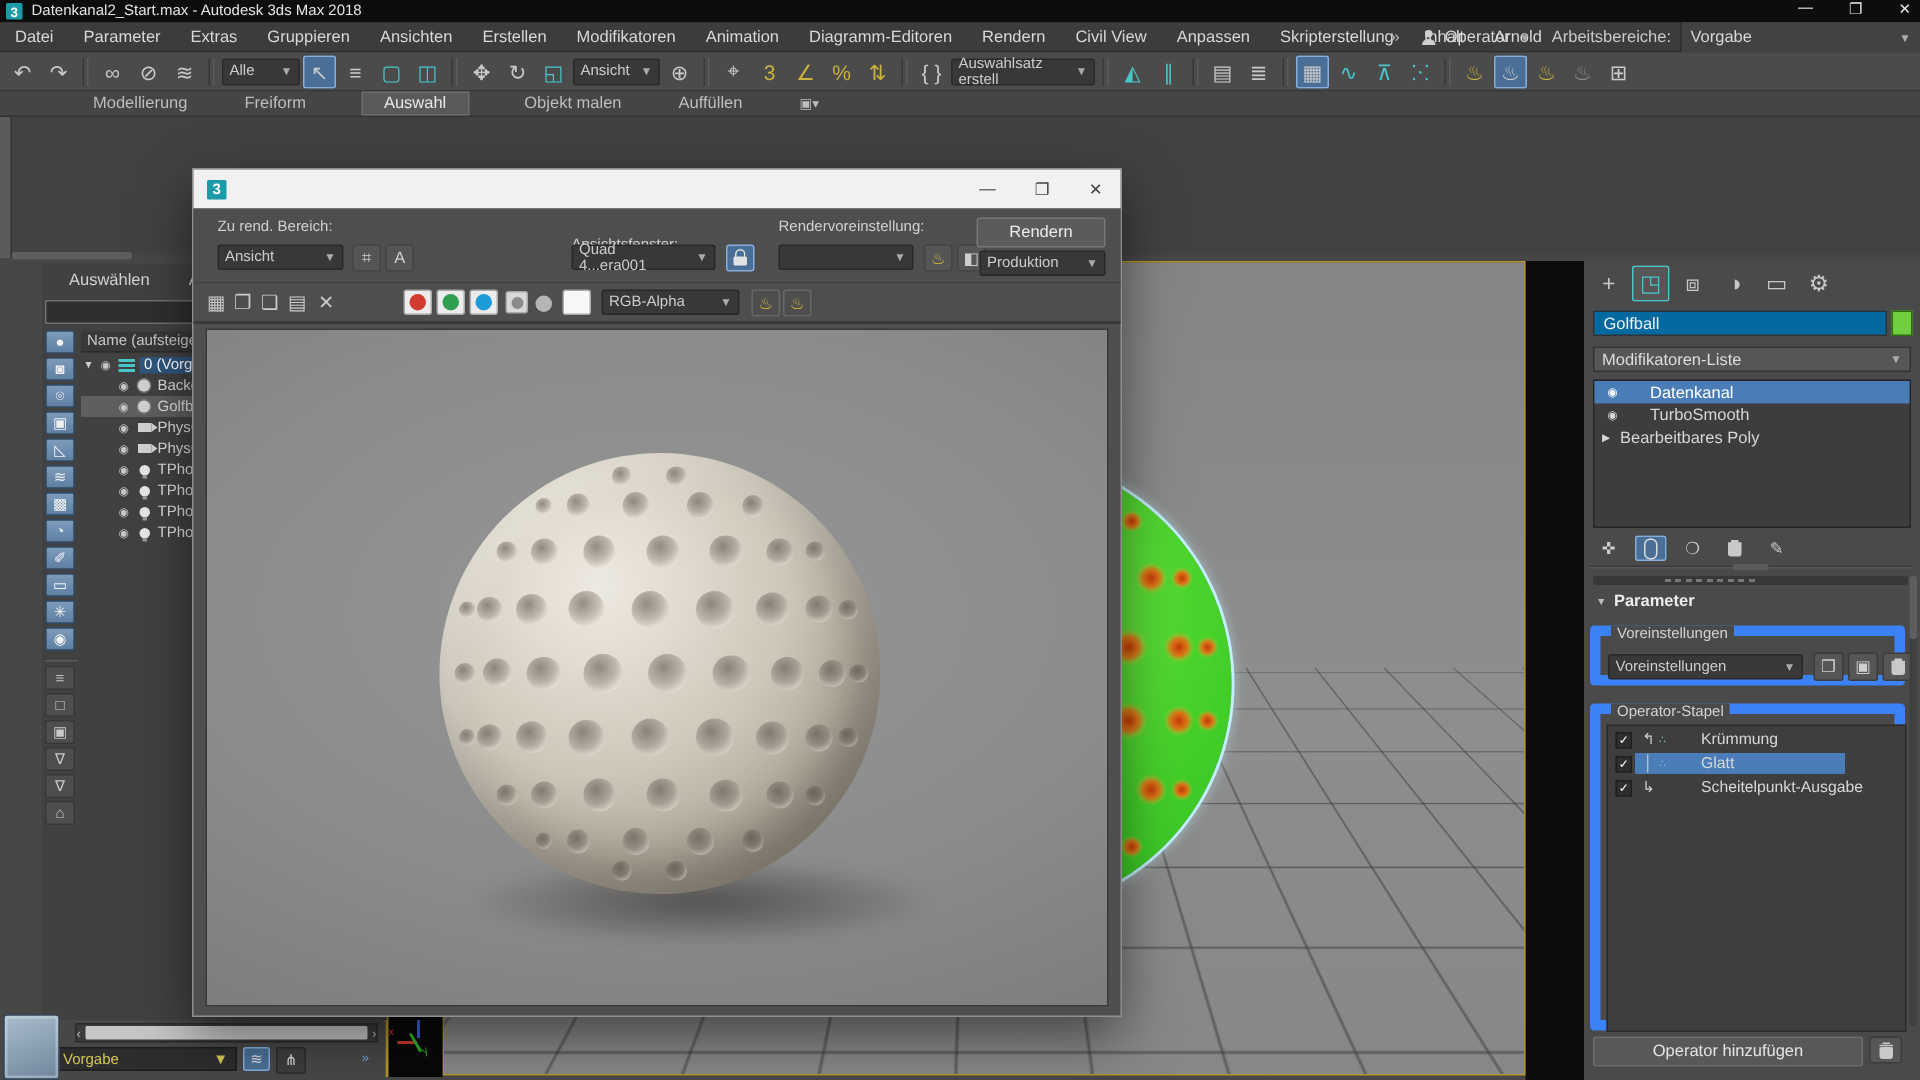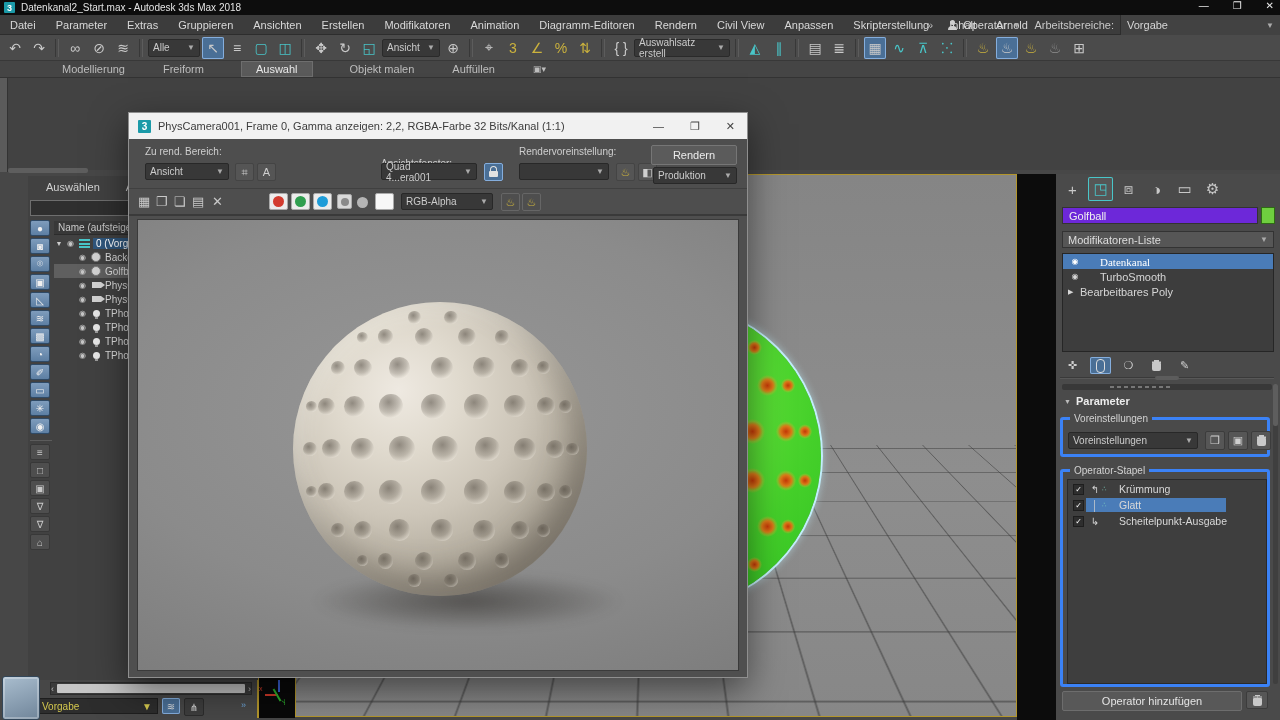--- a/index.html
+++ b/index.html
@@ -103,51 +103,51 @@
   #ball{position:absolute;left:155px;top:82px;width:294px;height:294px;border-radius:50%;overflow:hidden;
     background:radial-gradient(circle at 36% 30%,#eee9e1 0%,#e0dace 22%,#cdc6b9 45%,#b2ab9d 65%,#958e81 82%,#7b7569 95%,#716b60 100%);
     box-shadow:inset -14px -20px 32px rgba(55,50,44,.35),inset 7px 9px 20px rgba(255,255,250,.3)}
   .dimp{position:absolute;border-radius:50%;
     background:radial-gradient(circle at 40% 34%,rgba(76,69,60,.55) 0%,rgba(104,97,87,.30) 48%,rgba(255,250,240,.38) 80%,rgba(255,255,255,0) 96%)}
   
   #cmdpanel{left:1056px;top:174px;width:224px;height:546px;background:#4a4a4a;z-index:2;font-size:11px}
   #cptabs{position:absolute;left:4px;top:3px;display:flex;gap:3px}
   .cptab{width:25px;height:24px;display:flex;align-items:center;justify-content:center;font-size:15px;color:#c8c8c8;border-radius:2px}
   .cptab.active{background:#565656;color:#49c6c9;box-shadow:0 0 0 1px #49c6c9 inset}
-  #objname{position:absolute;left:6px;top:33px;width:196px;height:17px;background:#6d28d9;border:1px solid #333;color:#efefef;display:flex;align-items:center;padding-left:6px;box-sizing:border-box}
+  #objname{position:absolute;left:6px;top:33px;width:196px;height:17px;background:#0369a1;border:1px solid #333;color:#efefef;display:flex;align-items:center;padding-left:6px;box-sizing:border-box}
   #objcolor{position:absolute;left:205px;top:33px;width:14px;height:17px;border:1px solid #2e6b14;box-sizing:border-box}
   #modlist{position:absolute;left:6px;top:57px;width:212px;height:17px;background:#565656;border:1px solid #333;display:flex;align-items:center;justify-content:space-between;padding:0 5px;box-sizing:border-box;color:#ddd}
   #stackbox{position:absolute;left:6px;top:79px;width:212px;height:99px;background:#3d3d3d;border:1px solid #262626;box-sizing:border-box}
   .stkrow{height:15px;display:flex;align-items:center;color:#d6d6d6;font-size:11px}
   .stkrow.sel{background:#4a7cb8;color:#fff}
   .stkeye{width:14px;margin-left:5px;font-size:8px;text-align:center}
   .stkexp{width:10px;margin-left:5px;font-size:7px}
   #stktools{position:absolute;left:6px;top:183px;display:flex;gap:7px;align-items:center}
   .stool{width:21px;height:17px;display:flex;align-items:center;justify-content:center;font-size:11px;color:#ccc;border-radius:2px}
   .stool.act{background:#4a6f96;box-shadow:0 0 0 1px #85aedd inset}
   .capsule{width:7px;height:12px;border:1.5px solid #ddd;border-radius:4px}
   #cpsplit{position:absolute;left:4px;top:203px;width:214px;border-top:1px solid #3a3a3a;border-bottom:1px solid #585858}
   #cpsplit:after{content:"";position:absolute;left:95px;top:-2px;width:24px;height:4px;background:#5c5c5c;border-radius:2px}
   #sliver{position:absolute;left:6px;top:210px;width:210px;height:6px;background:#383838;border-radius:2px;overflow:hidden}
   #sliver:after{content:"";position:absolute;left:48px;top:2px;width:60px;height:2px;background:repeating-linear-gradient(90deg,#777 0 4px,transparent 4px 7px)}
   #paramhdr{position:absolute;left:8px;top:221px;color:#ececec;font-weight:bold;display:flex;align-items:center;gap:5px}
   #paramhdr .car{font-size:7px;color:#bbb}
-  .group{position:absolute;left:4px;width:210px;border:3px solid #3b82f6;border-radius:3px;box-sizing:border-box}
+  .group{position:absolute;left:4px;width:210px;border:7px solid #3b82f6;border-radius:3px;box-sizing:border-box}
   .glabel{position:absolute;top:-7px;left:7px;background:#4a4a4a;padding:0 4px;font-size:10px;color:#d2d2d2}
   #grp1{top:243px;height:40px}
   #grp1 .rwdd{left:5px;top:12px;width:130px}
   .gbtn{position:absolute;top:11px;width:20px;height:19px;background:#565656;border:1px solid #3c3c3c;border-radius:2px;display:flex;align-items:center;justify-content:center;color:#cfcfcf;font-size:11px;box-sizing:border-box}
   #grp2{top:295px;height:218px}
   #oplist{position:absolute;left:4px;top:7px;width:200px;height:205px;background:#3e3e3e;border:1px solid #2a2a2a;box-sizing:border-box}
   .oprow{position:relative;height:14px;display:flex;align-items:center;font-size:10.5px;color:#d8d8d8;margin-top:2px}
   .opsel{position:absolute;left:18px;top:0;height:14px;width:140px;background:#4a7cb8}
   .cb{width:11px;height:11px;background:#2e2e2e;border:1px solid #1e1e1e;margin-left:5px;display:flex;align-items:center;justify-content:center;color:#fff;font-size:8px;box-sizing:border-box}
   .opico{width:14px;text-align:center;font-size:10px;color:#cfcfcf;position:relative;z-index:1;margin-left:4px}
   .opdots{color:#7fd3c0;font-size:7px;width:10px;position:relative;z-index:1}
-  .oplab{position:relative;z-index:1;margin-left:7px}
+  .oplab{position:relative;z-index:1;margin-left:18px}
   #addop{position:absolute;left:6px;top:517px;width:178px;height:18px;background:#585858;border:1px solid #6d6d6d;border-radius:2px;color:#e4e4e4;display:flex;align-items:center;justify-content:center}
   #opdel{position:absolute;left:190px;top:517px;width:22px;height:18px;background:#565656;border:1px solid #3c3c3c;border-radius:2px;display:flex;align-items:center;justify-content:center;box-sizing:border-box}
   #cpscroll{position:absolute;left:217px;top:210px;width:5px;height:300px;background:#3f3f3f;border-radius:2px}
   #cpscroll:after{content:"";position:absolute;left:0;top:0;width:5px;height:42px;background:#5e5e5e;border-radius:2px}
   .trash{position:relative;width:9px;height:11px;display:inline-block}
   .trash:before{content:"";position:absolute;left:0;top:3px;width:9px;height:8px;background:#c9c9c9;border-radius:1px 1px 2px 2px}
   .trash:after{content:"";position:absolute;left:2px;top:0;width:5px;height:1.5px;background:#c9c9c9;box-shadow:-2px 1.5px 0 #c9c9c9,2px 1.5px 0 #c9c9c9}
 </style>
 </head>
 <body>
@@ -430,21 +430,20 @@
   <span class="ddarrow">▼</span>
 </div>
 <span class="smbtn act r" style="left:162px;top:698px">≋</span>
 <span class="smbtn r" style="left:184px;top:698px;background:#3d3d3d;border:1px solid #2c2c2c">⋔</span>
 <span id="chev" class="r">»</span>
 <div id="cornerbtn" class="r"></div>
 
 <div id="rw" class="r">
   <div id="rwtitle">
     <span class="app-ico">3</span>
-    <span>PhysCamera001, Frame 0, Gamma anzeigen: 2,2, RGBA-Farbe 32 Bits/Kanal (1:1)</span>
   </div>
   <div id="rwbtns">
     <span>—</span>
     <span>❐</span>
     <span>✕</span>
   </div>
 
   <div id="rwctrl">
     <span class="rwlab" style="left:16px;top:7px">Zu rend. Bereich:</span>
     <span class="rwdd" style="left:16px;top:24px;width:84px">
@@ -581,21 +580,21 @@
     </div>
   <div id="objname">Golfball</div>
   <div id="objcolor" style="background: rgb(111, 207, 63);"></div>
   <div id="modlist">
     <span>Modifikatoren-Liste</span>
       <span class="ddarrow">▼</span>
   </div>
   <div id="stackbox">
       <div class="stkrow sel">
         <span class="stkeye">◉</span>
-        <span style="margin-left: 18px; font-family: Liberation Serif, serif;">Datenkanal</span>
+        <span style="margin-left: 18px;">Datenkanal</span>
       </div>
       <div class="stkrow">
         <span class="stkeye">◉</span>
         <span style="margin-left: 18px;">TurboSmooth</span>
       </div>
       <div class="stkrow">
         <span class="stkexp">▶</span>
         <span style="margin-left: 2px;">Bearbeitbares Poly</span>
       </div>
     </div>

